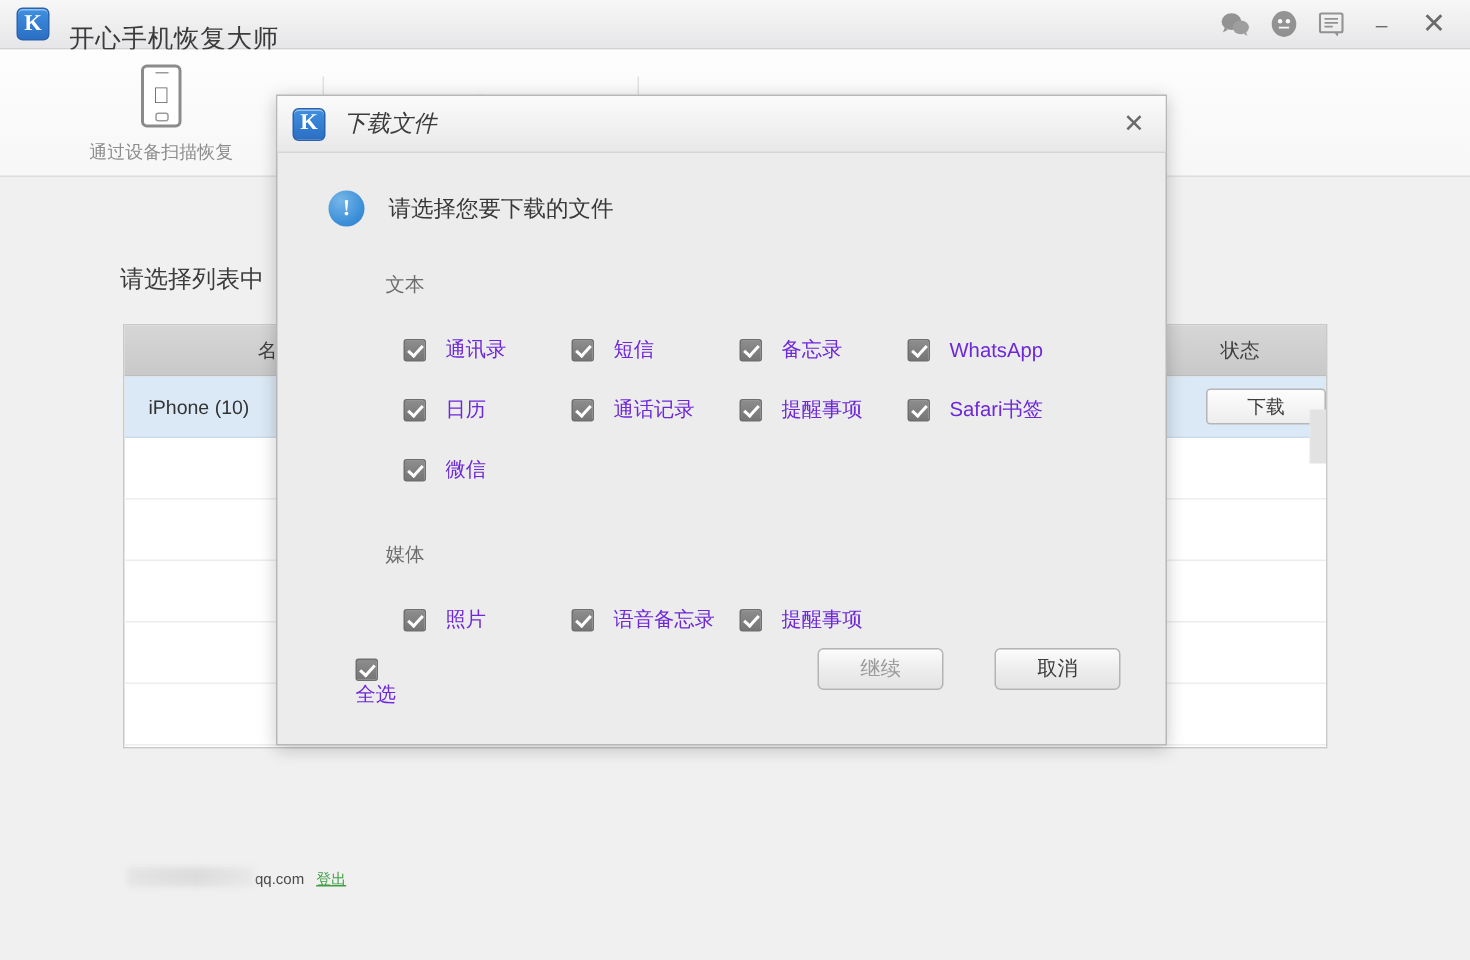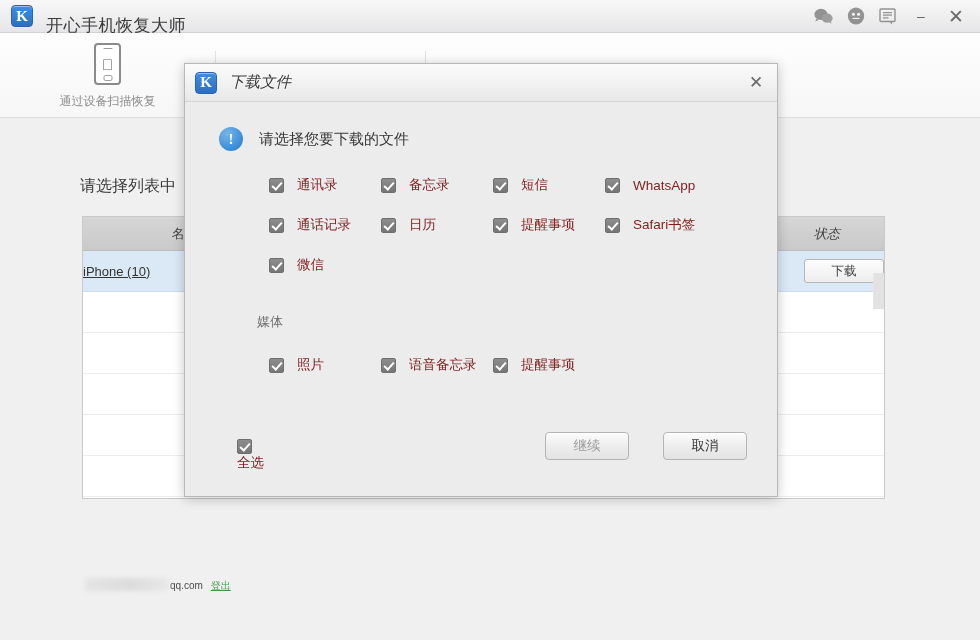--- a/index.html
+++ b/index.html
@@ -94,32 +94,32 @@
     background: #fff; border: 1px solid #c9c9c9;
   }
   .table-head {
     display: flex; height: 34px;
     background: linear-gradient(to bottom, #d6d6d6, #c9c9c9);
     border-bottom: 1px solid #bdbdbd;
     font-size: 13px; color: #3f3f3f;
   }
   .th { display: flex; align-items: center; justify-content: center; height: 100%;
         border-right: 1px solid #bdbdbd; margin-left: 46px; }
-  .th:last-child { border-right: none; font-style: italic; }
+  .th:last-child { border-right: none; }
   .col-1 { width: 158px; }
   .col-2 { width: 160px; }
   .col-3 { width: 162px; }
   .col-4 { width: 160px; }
   .col-5 { width: 161px; }
 
   .table-rows { position: relative; height: 247px; }
   .trow { display: flex; height: 41px; border-bottom: 1px solid #ededed; font-size: 13px; color: #333; }
   .trow.selected { background: #dbe9f6; border-bottom: 1px solid #cbdcee; }
   .td { display: flex; align-items: center; height: 100%; }
-  .td.name { padding-left: 0; text-decoration: underline; }
+  .td.name { padding-left: 16px; }
   .td.center { justify-content: flex-end; }
   .dl-btn {
     width: 80px; height: 24px; font-size: 12.5px; color: #3d3d3d;
     background: linear-gradient(to bottom, #fdfdfd, #ededee);
     border: 1px solid #b6b6b6; border-radius: 3px;
     display: flex; align-items: center; justify-content: center;
   }
   .vscroll {
     position: absolute; right: 0; top: 22px; width: 11px; height: 36px;
     background: #f3f3f3; border-left: 1px solid #e6e6e6;
@@ -181,21 +181,21 @@
     width: 15px; height: 15px; flex: 0 0 15px;
     background: linear-gradient(to bottom, #8d8d8d, #767676);
     border: 1px solid #6f6f6f; border-radius: 2px;
     position: relative;
   }
   .cb::after {
     content: ""; position: absolute; left: 4px; top: 1px;
     width: 4px; height: 8px; border: solid #fff;
     border-width: 0 2px 2px 0; transform: rotate(42deg);
   }
-  .cb-label { margin-left: 13px; font-size: 13.5px; color: #7f1d1d; white-space: nowrap; }
+  .cb-label { margin-left: 13px; font-size: 13.5px; color: #6d28d9; white-space: nowrap; }
 
   .dlg-footer { position: absolute; left: 0; bottom: 0; width: 100%; height: 74px; }
   .selectall { position: absolute; left: 39px; top: 17px; display: flex; align-items: center; flex-direction: column; }
   .btn {
     position: absolute; top: 10px; width: 84px; height: 28px;
     border: 1px solid #b4b4b4; border-radius: 4px;
     background: linear-gradient(to bottom, #fcfcfc, #ececec 55%, #e3e3e3);
     font-size: 13.5px; display: flex; align-items: center; justify-content: center;
     box-shadow: inset 0 1px 0 #fff;
     text-align: center;
@@ -339,44 +339,45 @@
       <div class="dlg-logo">K</div>
       <div class="dlg-title">下载文件</div>
       <div class="dlg-close">✕</div>
     </div>
 
     <div class="dlg-prompt">
       <div class="info-ico">!</div>
       <div class="prompt-text">请选择您要下载的文件</div>
     </div>
 
+    <div class="group-label">文本</div>
     <div class="cbgrid">
       <div class="cbcell">
         <span class="cb"></span>
         <span class="cb-label">通讯录</span>
       </div>
       <div class="cbcell">
         <span class="cb"></span>
+        <span class="cb-label">短信</span>
+      </div>
+      <div class="cbcell">
+        <span class="cb"></span>
         <span class="cb-label">备忘录</span>
       </div>
       <div class="cbcell">
         <span class="cb"></span>
-        <span class="cb-label">短信</span>
-      </div>
-      <div class="cbcell">
-        <span class="cb"></span>
         <span class="cb-label">WhatsApp</span>
       </div>
       <div class="cbcell">
         <span class="cb"></span>
+        <span class="cb-label">日历</span>
+      </div>
+      <div class="cbcell">
+        <span class="cb"></span>
         <span class="cb-label">通话记录</span>
-      </div>
-      <div class="cbcell">
-        <span class="cb"></span>
-        <span class="cb-label">日历</span>
       </div>
       <div class="cbcell">
         <span class="cb"></span>
         <span class="cb-label">提醒事项</span>
       </div>
       <div class="cbcell">
         <span class="cb"></span>
         <span class="cb-label">Safari书签</span>
       </div>
       <div class="cbcell">

